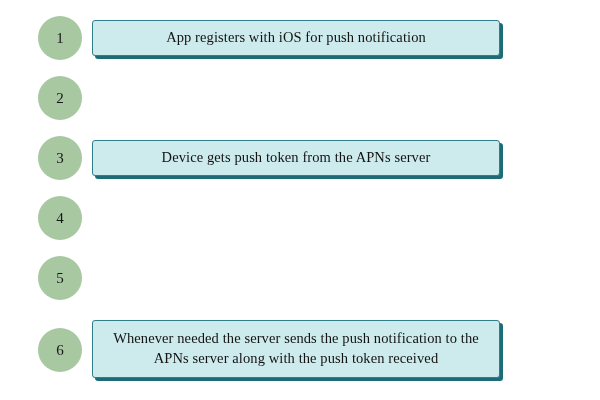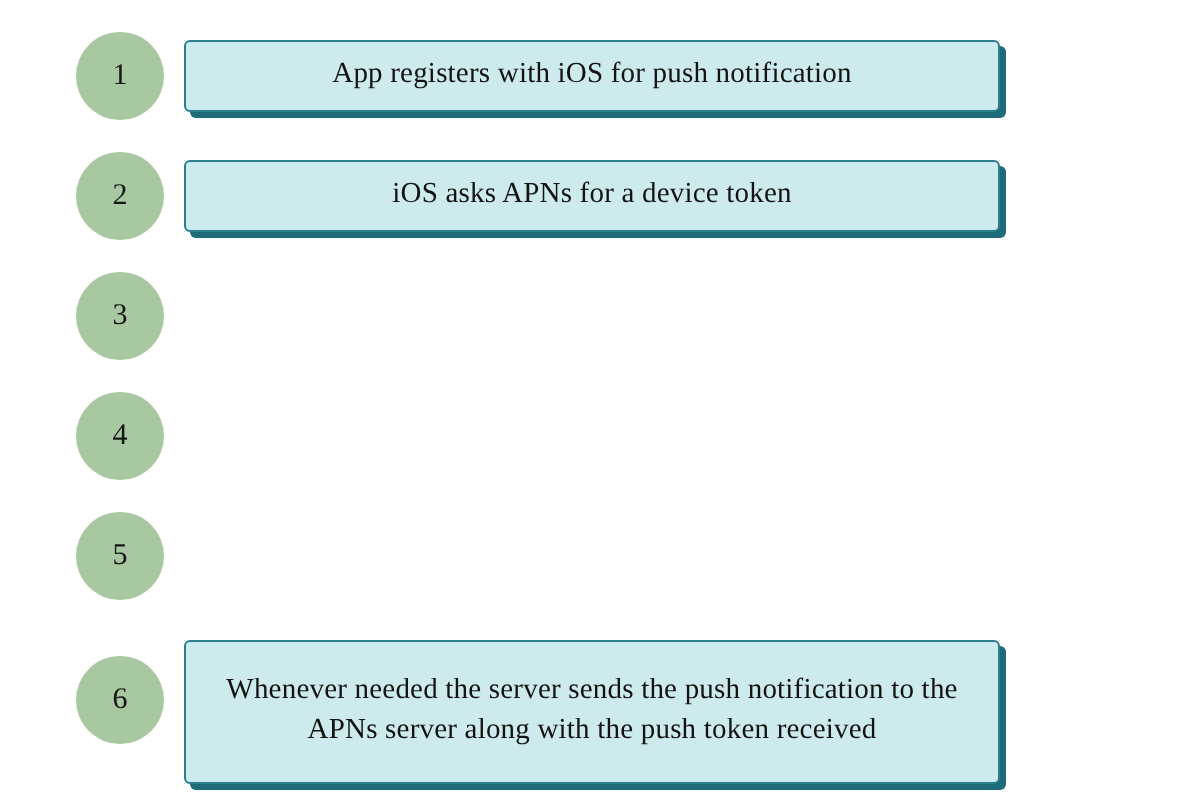--- a/index.html
+++ b/index.html
@@ -69,21 +69,21 @@
   .r5 { top: 256px; height: 44px; }
   .r6 { top: 320px; height: 62px; }
 
   .r1 .step-box, .r2 .step-box, .r3 .step-box,
   .r4 .step-box, .r5 .step-box {
     top: 4px;
     height: 36px;
   }
   .r6 .step-box {
     top: 0px;
-    height: 72px;
+    height: 58px;
   }
   .r1 .step-badge, .r2 .step-badge, .r3 .step-badge,
   .r4 .step-badge, .r5 .step-badge {
     top: 0px;
   }
   .r6 .step-badge {
     top: 8px;
   }
 </style>
 </head>
@@ -97,28 +97,28 @@
     </div>
     <div class="step-box">
       <span class="step-text">App registers with iOS for push notification</span>
     </div>
   </div>
 
   <div class="step-row r2">
     <div class="step-badge">
       <span>2</span>
     </div>
-    <div class="step-box">
-      <span class="step-text">iOS asks APNs for a device token</span>
-    </div>
   </div>
 
   <div class="step-row r3">
     <div class="step-badge">
       <span>3</span>
+    </div>
+    <div class="step-box">
+      <span class="step-text">Device gets push token from the APNs server</span>
     </div>
   </div>
 
   <div class="step-row r4">
     <div class="step-badge">
       <span>4</span>
     </div>
   </div>
 
   <div class="step-row r5">

